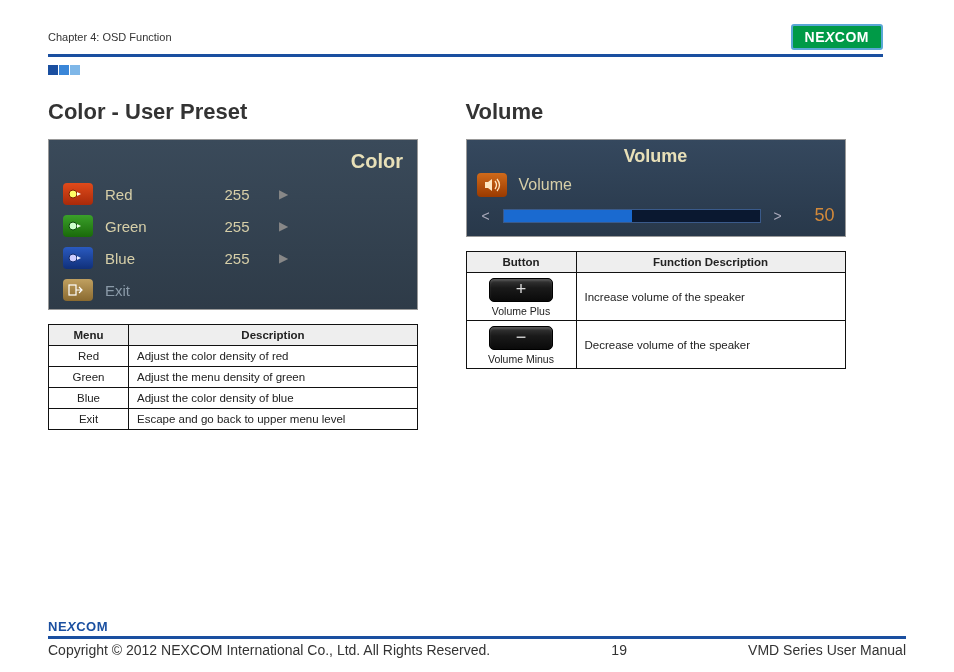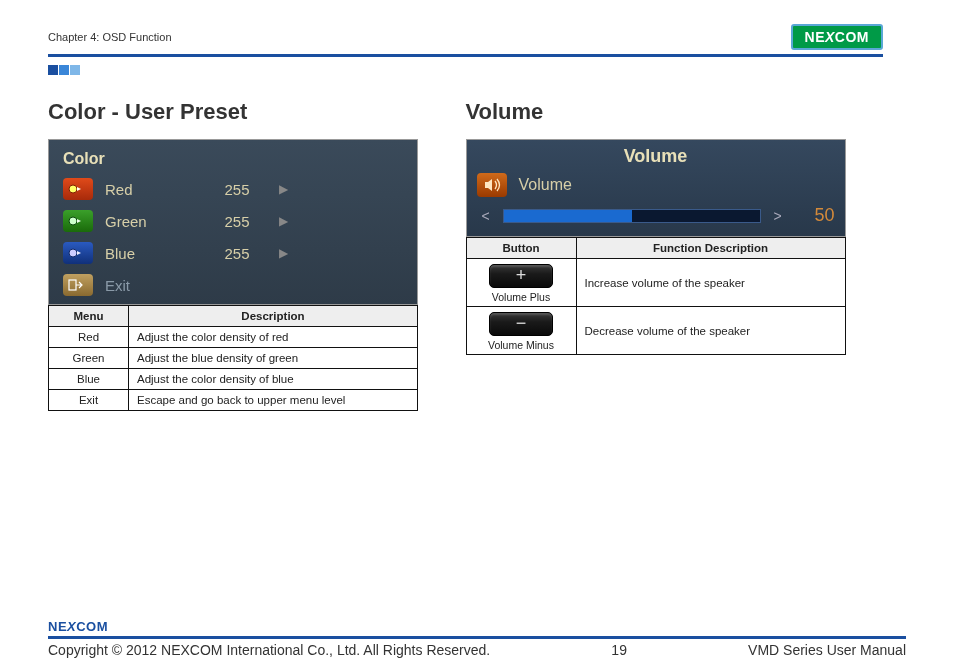--- a/index.html
+++ b/index.html
@@ -58,39 +58,40 @@
 
   
   .osd-color {
     width: 370px;
     background: linear-gradient(#3a4a5a,#2e3b48);
     border: 1px solid #999;
     padding: 10px 14px 8px 14px;
     font-family: "Trebuchet MS", Arial, sans-serif;
     color: #d7cfa8;
   }
-  .osd-color .title { text-align:left; font-size:16px; color:#e8e0b8; font-weight:600;}
+  .osd-color .title { text-align:right; font-size:20px; color:#e8e0b8; font-weight:600;}
   .osd-color .sub { font-size:14px; color:#d48a3a; margin-top:2px; }
   .osd-row { display:flex; align-items:center; margin-top:10px; gap:12px; font-size:15px; }
   .osd-row .ico { width:30px; height:22px; border-radius:4px; display:flex; align-items:center; justify-content:flex-start; padding-left:4px; position:relative; }
   .ico-red { background: linear-gradient(#e04a1a,#a82a0a); }
   .ico-green { background: linear-gradient(#3aa02a,#1a6a0a); }
   .ico-blue { background: linear-gradient(#2a5ac0,#10307a); }
   .ico-exit { background: linear-gradient(#c0a060,#8a6a30); }
   .ico svg { width:16px; height:16px; }
   .osd-row .label { width:90px; }
   .osd-row .val { width:60px; text-align:center; }
   .osd-row .arrow { color:#888; font-size:12px; }
   .exit-label { color:#8a9aa8; }
 
   
   table.desc {
     width: 370px;
     border-collapse: collapse;
     font-size: 11.5px;
+    margin-top: 14px;
   }
   table.desc th, table.desc td {
     border: 1px solid #111;
     padding: 4px 8px;
   }
   table.desc th { background:#eee; font-weight:700; text-align:center; }
   table.desc td.menu-col { text-align:center; width:80px; }
   table.desc td.btn-col { text-align:center; width:110px; padding:5px 4px 3px 4px;}
 
   
@@ -216,21 +217,21 @@
             <tr>
           <th>Menu</th>
           <th>Description</th>
         </tr>
         <tr>
           <td class="menu-col">Red</td>
           <td>Adjust the color density of red</td>
         </tr>
         <tr>
           <td class="menu-col">Green</td>
-          <td>Adjust the blue density of green</td>
+          <td>Adjust the menu density of green</td>
         </tr>
         <tr>
           <td class="menu-col">Blue</td>
           <td>Adjust the color density of blue</td>
         </tr>
         <tr>
           <td class="menu-col">Exit</td>
           <td>Escape and go back to upper menu level</td>
         </tr>
       </tbody>

